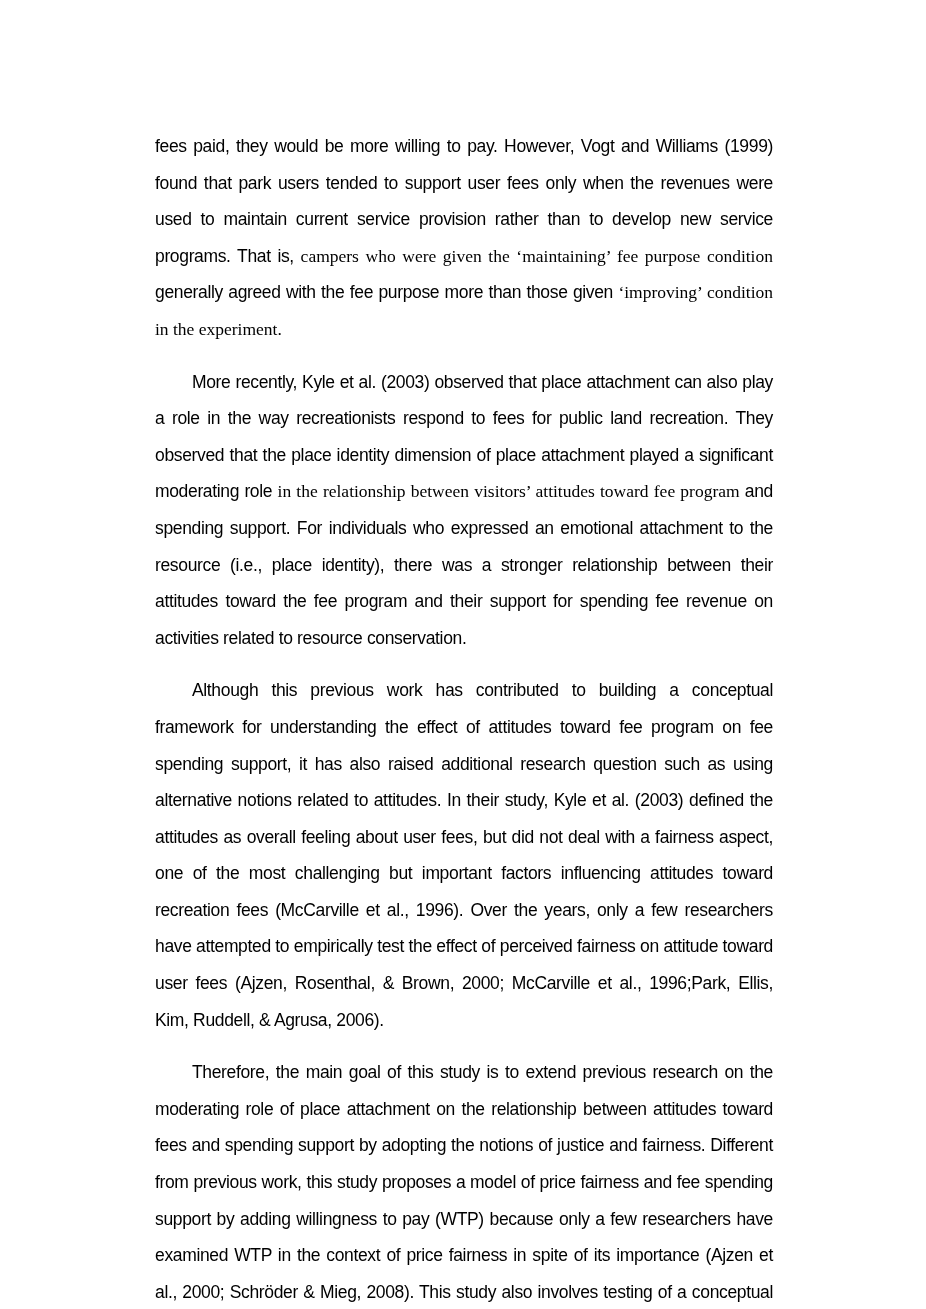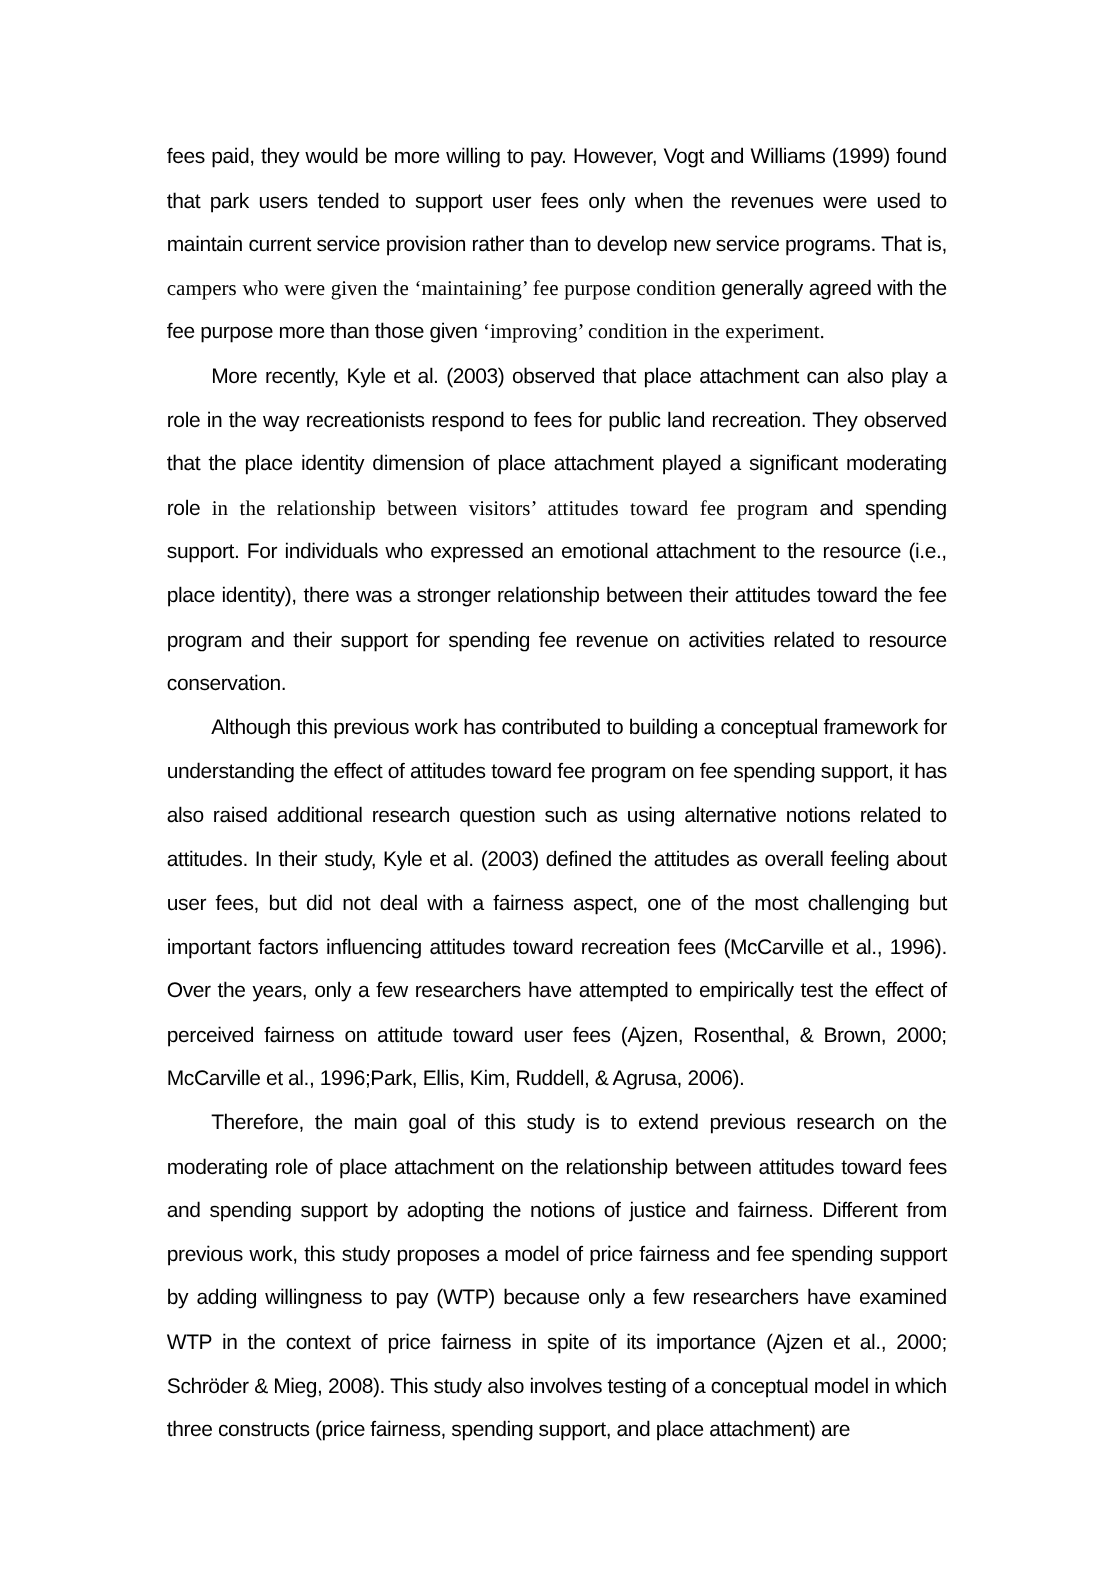--- a/index.html
+++ b/index.html
@@ -20,21 +20,21 @@
     top: 112px;
     width: 650px;
     color: #000000;
     font-family: "Liberation Sans", sans-serif;
     font-size: 17.5px;
     letter-spacing: -0.35px;
     line-height: 36.6px;
     text-align: justify;
   }
   .doc-body p {
-    margin: 0;
+    margin: 16px;
     padding: 0;
   }
   .doc-body p.indent {
     text-indent: 37px;
   }
   .run-serif {
     font-family: "Liberation Serif", "DejaVu Serif", serif;
     letter-spacing: 0px;
   }
   .run-sans {

